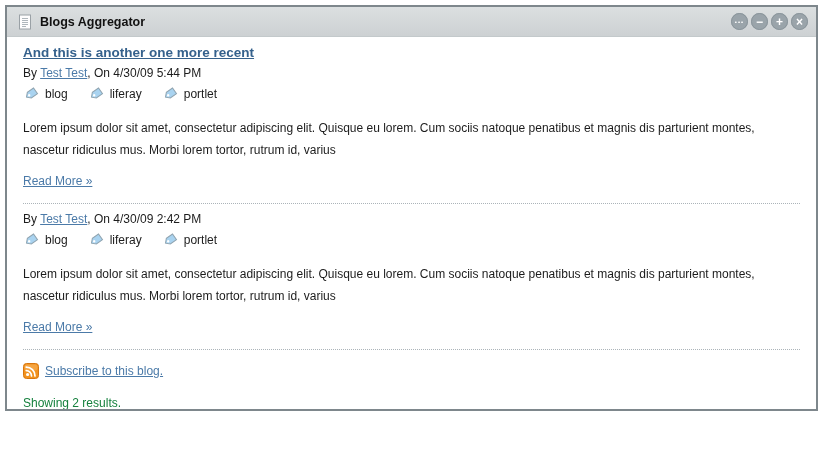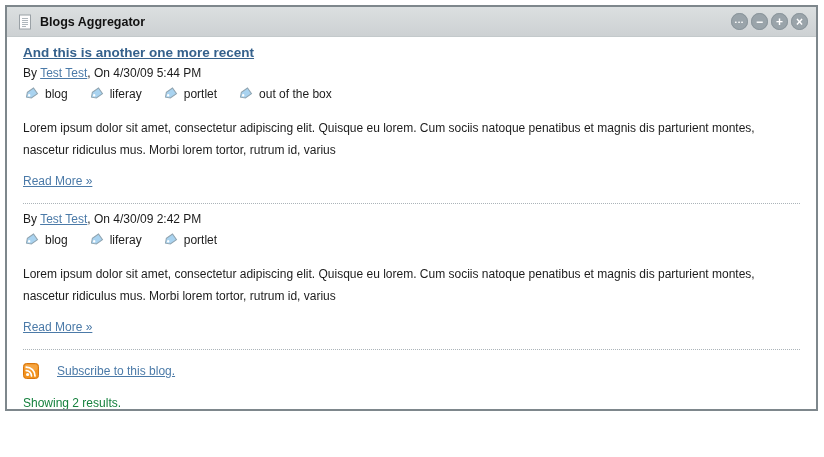--- a/index.html
+++ b/index.html
@@ -59,21 +59,21 @@
   .tag-icon { display: inline-flex; width: 16px; height: 16px; }
   .tag-label { color: #1c1c1c; }
 
   .entry-body { margin: 2px 0 13px; line-height: 22px; }
 
   .read-more { display: inline-block; color: var(--link, #4B7AA8); margin-bottom: 15px; text-align: right; }
 
   .divider { border-top: 1px dotted #ACB4B9; height: 0; }
 
   .footer { padding-top: 13px; }
-  .subscribe-row { display: flex; align-items: center; gap: 18px; margin-bottom: 17px; }
+  .subscribe-row { display: flex; align-items: center; gap: 6px; margin-bottom: 17px; }
   .subscribe-row a { color: var(--link, #4B7AA8); }
   .rss-icon { display: inline-flex; width: 16px; height: 16px; }
   .results { margin: 0; color: #15803d; }
 </style>
 </head>
 <body>
 
 <div class="page">
   <div class="portlet">
 
@@ -125,31 +125,20 @@
             <span class="tag-icon">
               <svg width="16" height="16" viewBox="0 0 16 16">
                   <g transform="rotate(-35 8 8)">
                     <path d="M2.5 8 L6 4.5 H13.5 V11.5 H6 Z" fill="#A9D3F0" stroke="#8FA3AF" stroke-width="1"></path>
                     <circle cx="5.8" cy="8" r="1.2" fill="#fff"></circle>
                   </g>
                 </svg>
             </span>
             <span class="tag-label">portlet</span>
           </span>
-          <span class="tag">
-            <span class="tag-icon">
-              <svg width="16" height="16" viewBox="0 0 16 16">
-                  <g transform="rotate(-35 8 8)">
-                    <path d="M2.5 8 L6 4.5 H13.5 V11.5 H6 Z" fill="#A9D3F0" stroke="#8FA3AF" stroke-width="1"></path>
-                    <circle cx="5.8" cy="8" r="1.2" fill="#fff"></circle>
-                  </g>
-                </svg>
-            </span>
-            <span class="tag-label">out of the box</span>
-          </span>
         </div>
         <p class="entry-body">Lorem ipsum dolor sit amet, consectetur adipiscing elit. Quisque eu lorem. Cum sociis natoque penatibus et magnis dis parturient montes, nascetur ridiculus mus. Morbi lorem tortor, rutrum id, varius</p>
         <a class="read-more">Read More »</a>
       </div>
 
       <div class="divider"></div>
 
       <div class="entry">
         <div class="byline"><span>By </span><a>Test Test</a><span>, On 4/30/09 2:42 PM</span></div>
         <div class="tags">

